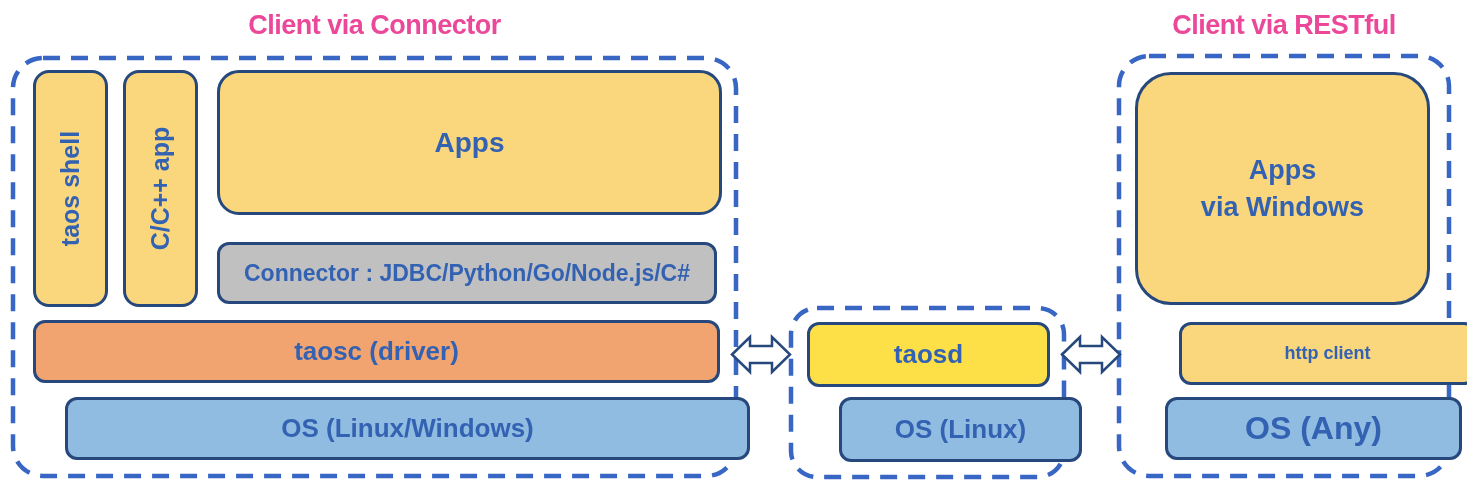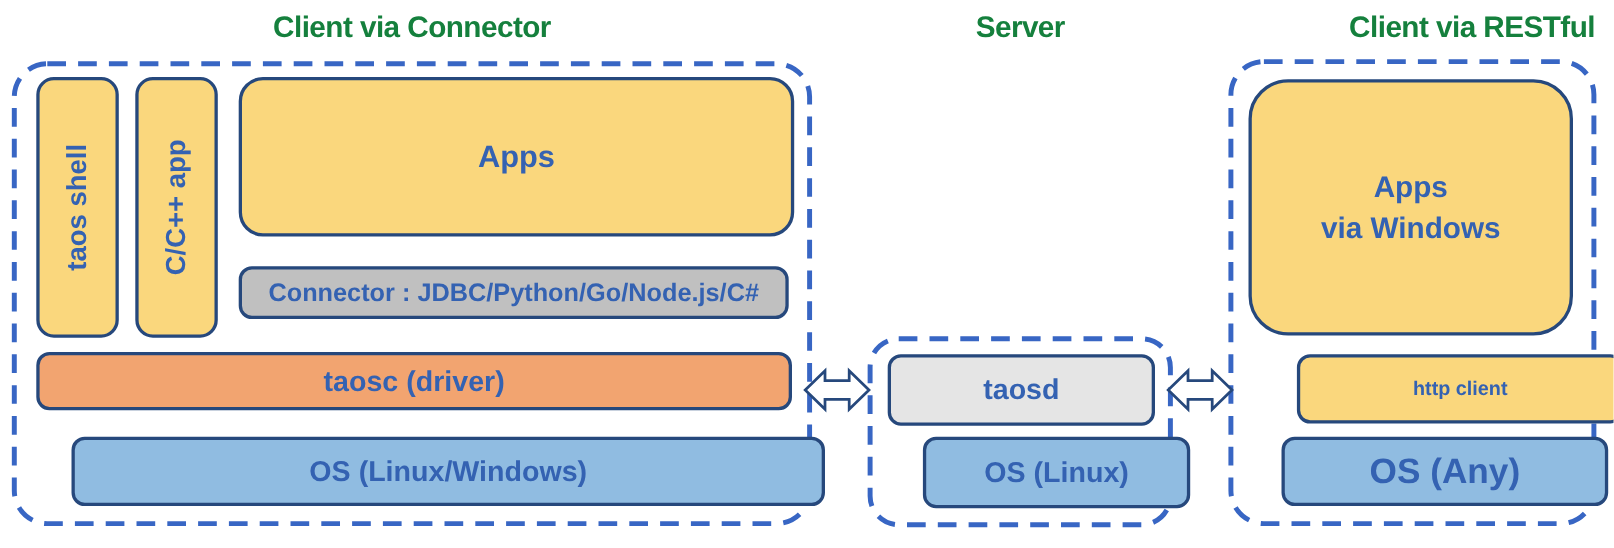--- a/index.html
+++ b/index.html
@@ -8,58 +8,57 @@
     width:1467px;height:498px;
     background:#ffffff;
     font-family:"Liberation Sans", sans-serif;
     overflow:hidden;
   }
   .sec-title{
     position:absolute;
     top:10px;
     font-size:27px;
     font-weight:bold;
-    color:#15803d;
+    color:#ec4899;
     text-align:center;
     letter-spacing:-0.5px;
     white-space:nowrap;
   }
   .dashed-svg{position:absolute;}
   .box{
     position:absolute;
     border:3px solid #26487c;
     box-sizing:border-box;
     display:flex;
     align-items:center;
     justify-content:center;
     color:#3462b2;
     font-weight:bold;
     text-align:center;
   }
   .yellow{background:#fad77d;}
   .orange{background:#f2a470;}
   .bluebox{background:#90bce1;margin-left:32px;}
-  .green{background:#e5e5e5;}
+  .green{background:#fde047;}
   .gray{background:#c0c0c0;}
   .r12{border-radius:12px;}
   .r16{border-radius:16px;}
   .r22{border-radius:22px;}
   .r36{border-radius:36px;}
   .vtext{white-space:nowrap;transform:rotate(-90deg);font-size:25px;}
   .arrow-svg{position:absolute;}
   .two-line{line-height:1.35;font-size:27px;}
 </style>
 </head>
 <body>
 
 <div id="stage">
 
   <div class="sec-title" style="left:12px;width:725px;">Client via Connector</div>
-  <div class="sec-title" style="left:790px;width:275px;">Server</div>
-  <div class="sec-title" style="left:1118px;width:332px;text-align:right;">Client via RESTful</div>
+  <div class="sec-title" style="left:1118px;width:332px;">Client via RESTful</div>
 
   <svg class="dashed-svg" style="left:10px;top:55px;" width="729" height="424">
     <rect x="3" y="3" width="723" height="418" rx="30" ry="30" fill="none" stroke="#3866c4" stroke-width="4.5" stroke-dasharray="17 11"></rect>
   </svg>
   <svg class="dashed-svg" style="left:788px;top:305px;" width="279" height="175">
     <rect x="3" y="3" width="273" height="169" rx="26" ry="26" fill="none" stroke="#3866c4" stroke-width="4.5" stroke-dasharray="17 11"></rect>
   </svg>
   <svg class="dashed-svg" style="left:1116px;top:53px;" width="336" height="426">
     <rect x="3" y="3" width="330" height="420" rx="30" ry="30" fill="none" stroke="#3866c4" stroke-width="4.5" stroke-dasharray="17 11"></rect>
   </svg>
@@ -69,25 +68,25 @@
   </div>
 
   <div class="box yellow r16" style="left:123px;top:70px;width:75px;height:237px;">
     <span class="vtext">C/C++ app</span>
   </div>
 
   <div class="box yellow r22" style="left:217px;top:70px;width:505px;height:145px;font-size:28px;">
     <span>Apps</span>
   </div>
 
-  <div class="box gray r12" style="left:217px;top:242px;width:500px;height:48px;font-size:23px;">
+  <div class="box gray r12" style="left:217px;top:242px;width:500px;height:62px;font-size:23px;">
     <span>Connector : JDBC/Python/Go/Node.js/C#</span>
   </div>
 
-  <div class="box orange r12" style="left:33px;top:320px;width:687px;height:53px;font-size:26px;">
+  <div class="box orange r12" style="left:33px;top:320px;width:687px;height:63px;font-size:26px;">
     <span>taosc (driver)</span>
   </div>
 
   <div class="box bluebox r12" style="left:33px;top:397px;width:685px;height:63px;font-size:26px;">
     <span>OS (Linux/Windows)</span>
   </div>
 
   <svg class="arrow-svg" style="left:730px;top:332px;" width="62" height="45" viewBox="0 0 62 45">
     <polygon points="2,22.5 20,5 20,14 42,14 42,5 60,22.5 42,40 42,31 20,31 20,40" fill="#ffffff" stroke="#26487c" stroke-width="2.5" stroke-linejoin="miter"></polygon>
   </svg>

